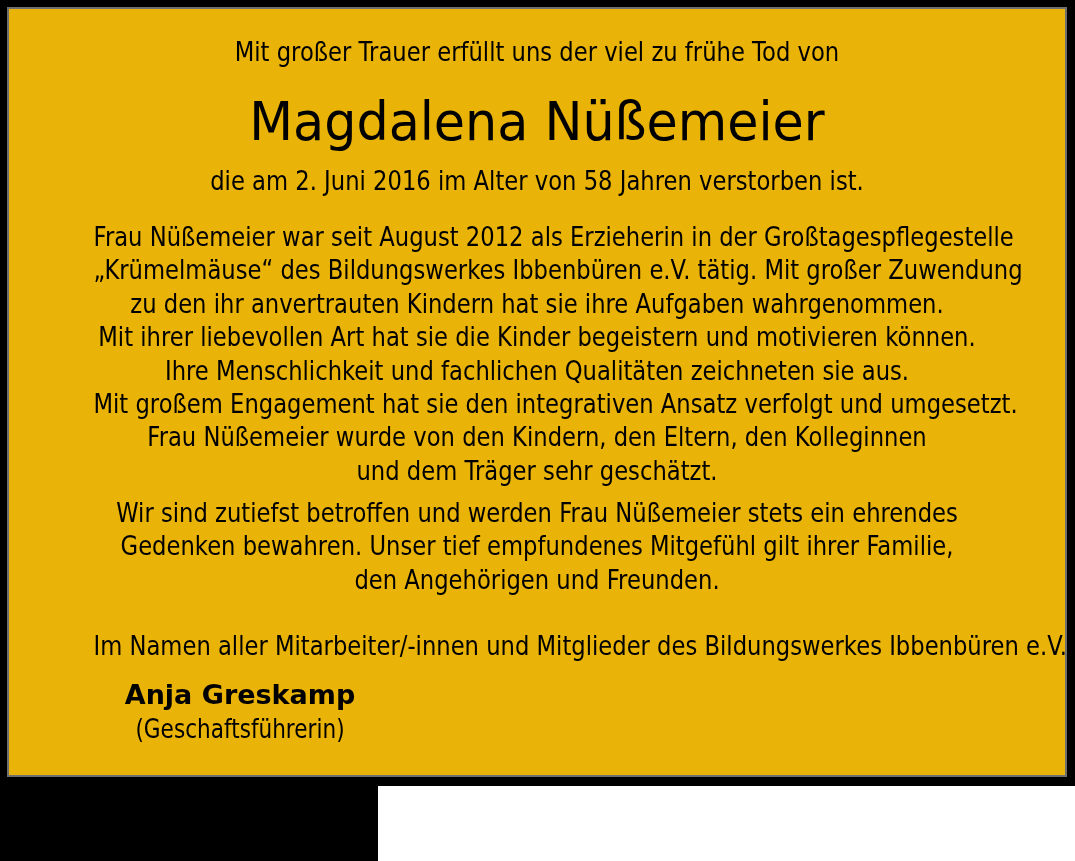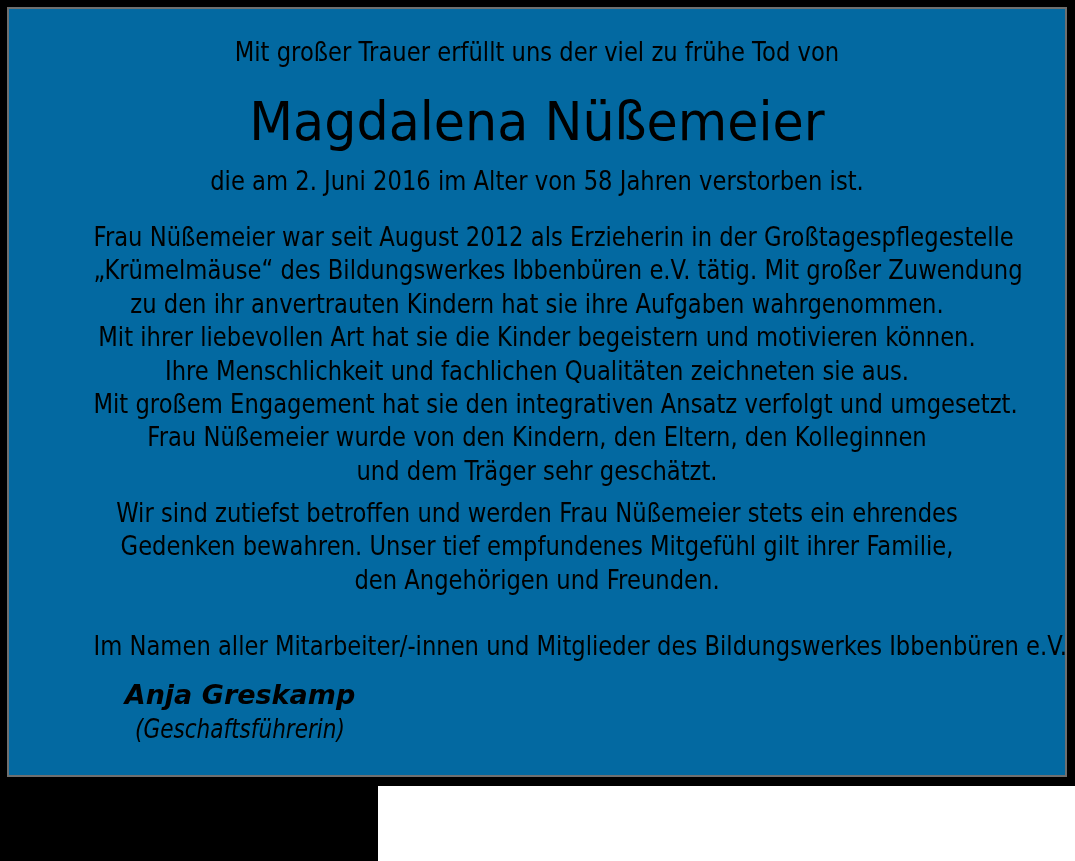--- a/index.html
+++ b/index.html
@@ -14,21 +14,21 @@
     overflow: hidden;
     font-family: "DejaVu Sans", sans-serif;
     color: #000000;
   }
   .card {
     position: absolute;
     left: 7px;
     top: 7px;
     width: 1060px;
     height: 770px;
-    background: #0369a1;
+    background: #eab308;
     border: 2px solid #6f6f6f;
     box-sizing: border-box;
   }
   .abs {
     position: absolute;
     left: 0;
     width: 100%;
     text-align: center;
   }
   .cond {
@@ -51,21 +51,20 @@
   }
   .death-line  { top: 155px; }
   .tribute     { top: 211px; }
   .condolence  { top: 487px; }
   .closing     { top: 620px; }
   .sig-col {
     position: absolute;
     top: 669px;
     width: 300px;
     text-align: center;
-    font-style: italic;
   }
   .sig-col.left  { left: 81px;  }
   .sig-col.right { left: 688px; }
   .sig-name {
     font-size: 27px;
     line-height: 34px;
     font-weight: 700;
     white-space: nowrap;
   }
   .sig-role {

